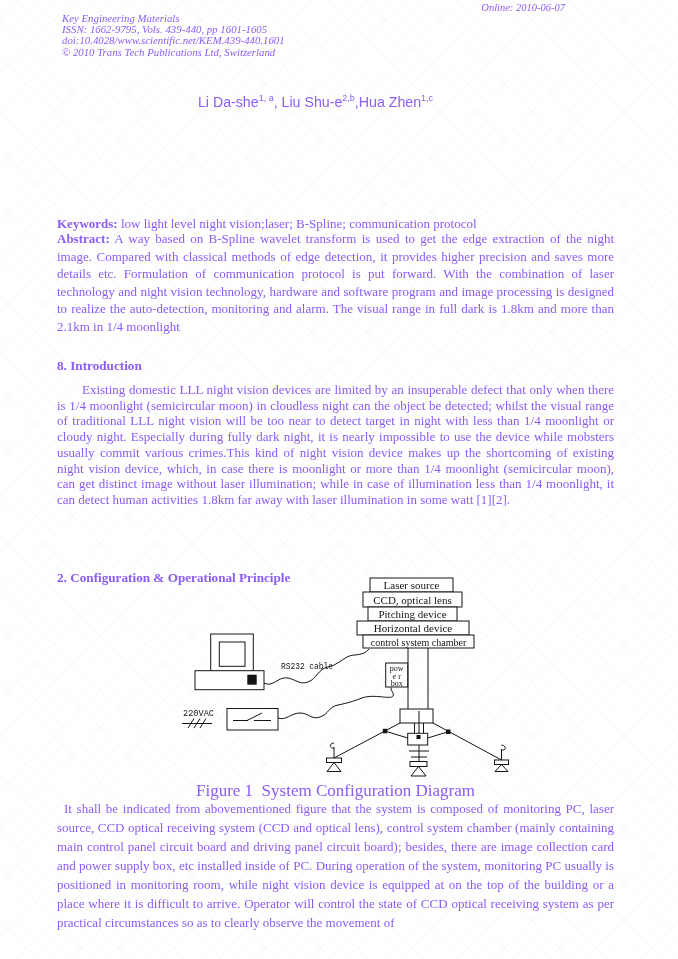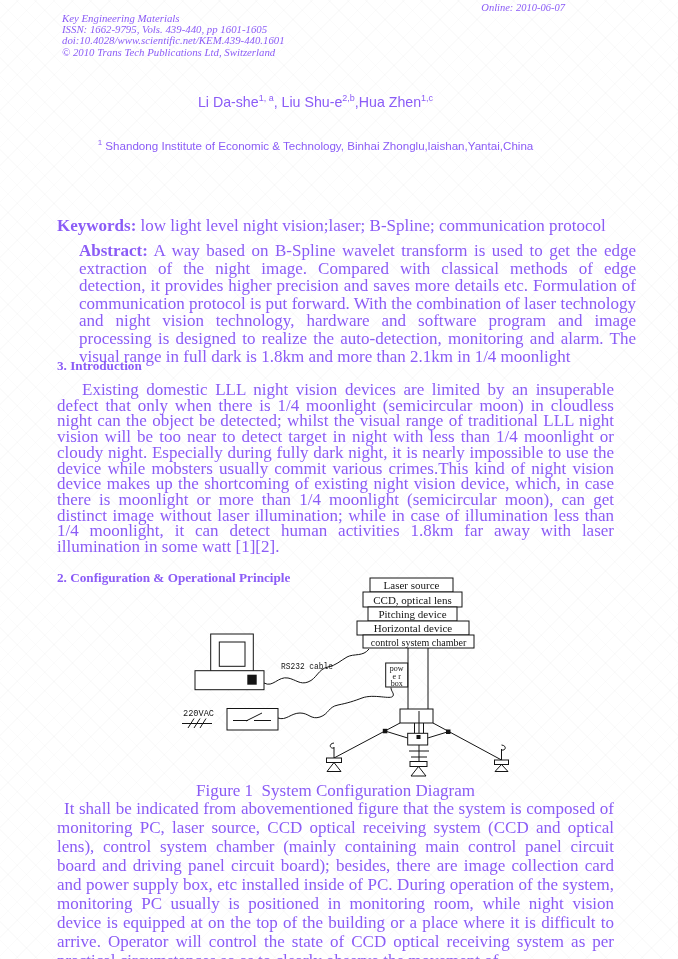--- a/index.html
+++ b/index.html
@@ -20,24 +20,24 @@
   .hdr-right { top:2px; right:113px; font-style:italic; font-size:10.5px;text-align:right; }
   .centerblock { left:57px; width:557px; box-sizing:border-box; padding-right:40px; text-align:center; }
   .title { top:82px; font-family:"Liberation Sans", sans-serif; font-weight:bold; font-size:15px; }
   .authors { top:94px; font-family:"Liberation Sans", sans-serif; font-size:14.2px; }
   .authors sup { font-size:9px; line-height:0; }
   .affil { font-family:"Liberation Sans", sans-serif; font-size:11.6px; }
   .affil sup { font-size:8px; line-height:0; }
   .affil1 { top:139px; }
   .affil2 { top:157px; }
   .emails { top:177px; font-size:11.3px; }
-  .body-col { left:57px; width:557px; font-size:17px; }
+  .body-col { left:57px; width:557px; font-size:13px; }
   .kw { top:216px; }
   .runin { font-weight:bold; }
-  .abstract { top:242px; line-height:17.6px; text-align:justify;margin-left:22px; }
+  .abstract { top:230px; line-height:17.6px; text-align:justify; }
   .heading { font-weight:bold; font-size:13.2px; }
   .h-intro { top:358px; }
   .p-intro { top:382px; line-height:15.7px; text-align:justify; text-indent:25px; }
   .h-config { top:570px; }
   .fig { left:170px; top:568px; width:360px; height:215px; }
   .fig svg { display:block; }
   .caption { top:781px; left:57px; width:557px; text-align:center; font-size:17px; }
   .p-final { top:799px; line-height:19px; text-align:justify; text-indent:7px; }
   svg .ln { stroke:#141414; stroke-width:1; fill:none; }
   svg .bx { stroke:#141414; stroke-width:1; fill:#ffffff; }
@@ -56,29 +56,28 @@
     <div>Key Engineering Materials</div>
     <div>ISSN: 1662-9795, Vols. 439-440, pp 1601-1605</div>
     <div>doi:10.4028/www.scientific.net/KEM.439-440.1601</div>
     <div>© 2010 Trans Tech Publications Ltd, Switzerland</div>
   </div>
   <div class="abs hdr-right">Online: 2010-06-07</div>
 
 
   <div class="abs centerblock authors"><span>Li Da-she</span><sup>1, a</sup><span>, </span><span>Liu Shu-e</span><sup>2,b</sup><span>,</span><span>Hua Zhen</span><sup>1,c</sup></div>
 
-  <div class="abs centerblock affil affil1"><sup>1</sup><span> Shandong Institute of Economic &amp; Technology, Binhai Zhonglu,laishan,Yantai,China</span></div>
 
 
 
   <div class="abs body-col kw"><span class="runin">Keywords:</span><span> low light level night vision;laser; B-Spline; communication protocol</span></div>
 
   <div class="abs body-col abstract"><span class="runin">Abstract:</span><span> A way based on B-Spline wavelet transform is used to get the edge extraction of the night image. Compared with classical methods of edge detection, it provides higher precision and saves more details etc. Formulation of communication protocol  is put forward. With the combination of laser technology and night vision technology, hardware and software program and image processing is designed to realize the auto-detection, monitoring and alarm. The visual range in full dark is 1.8km and more than 2.1km in 1/4 moonlight</span></div>
 
-  <div class="abs body-col heading h-intro">3. Introduction</div>
+  <div class="abs body-col heading h-intro">8. Introduction</div>
   <div class="abs body-col p-intro">Existing domestic LLL night vision devices are limited by an insuperable defect that only when there is 1/4 moonlight (semicircular moon) in cloudless night can the object be detected; whilst the visual range of traditional LLL night vision will be too near to detect target in night with less than 1/4 moonlight or cloudy night. Especially during fully dark night, it is nearly impossible to use the device while mobsters usually commit various crimes.This kind of night vision device makes up the shortcoming of existing night vision device, which, in case there is moonlight or more than 1/4 moonlight (semicircular moon), can get distinct image without laser illumination; while in case of illumination less than 1/4 moonlight, it can detect human activities 1.8km far away with laser illumination in some watt [1][2].</div>
 
   <div class="abs body-col heading h-config">2. Configuration &amp; Operational Principle</div>
 
   <div class="abs fig">
     <svg width="360" height="215" viewBox="0 0 360 215" xmlns="http://www.w3.org/2000/svg">
 
       <g>
         <rect class="bx" x="200" y="10" width="83" height="14"></rect>
         <text class="st-label" x="241.5" y="21">Laser source</text>

